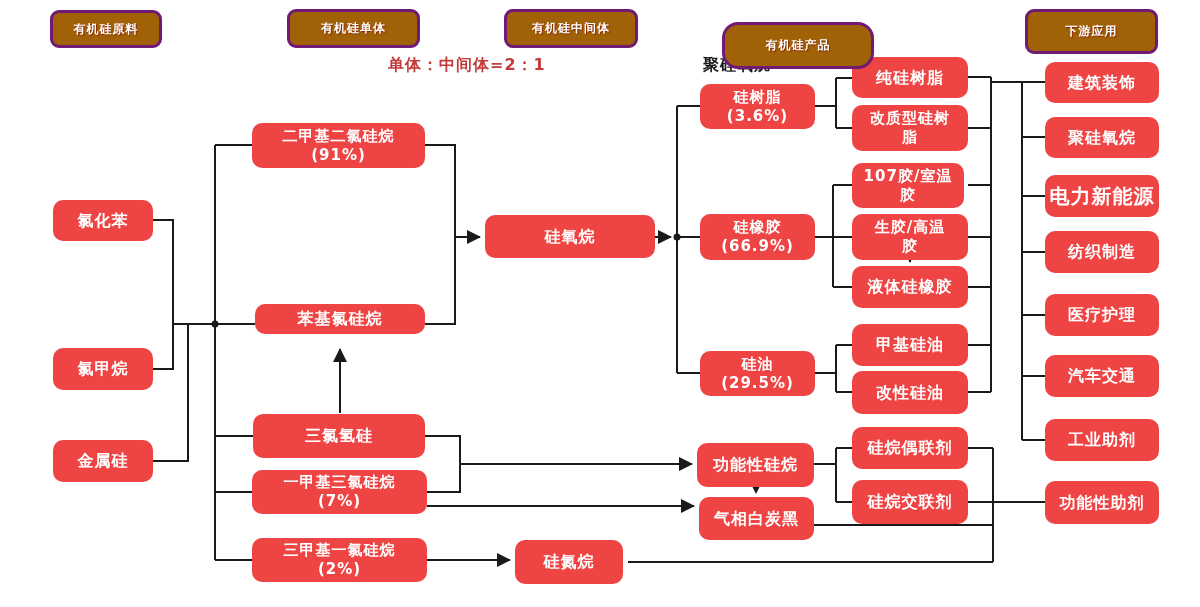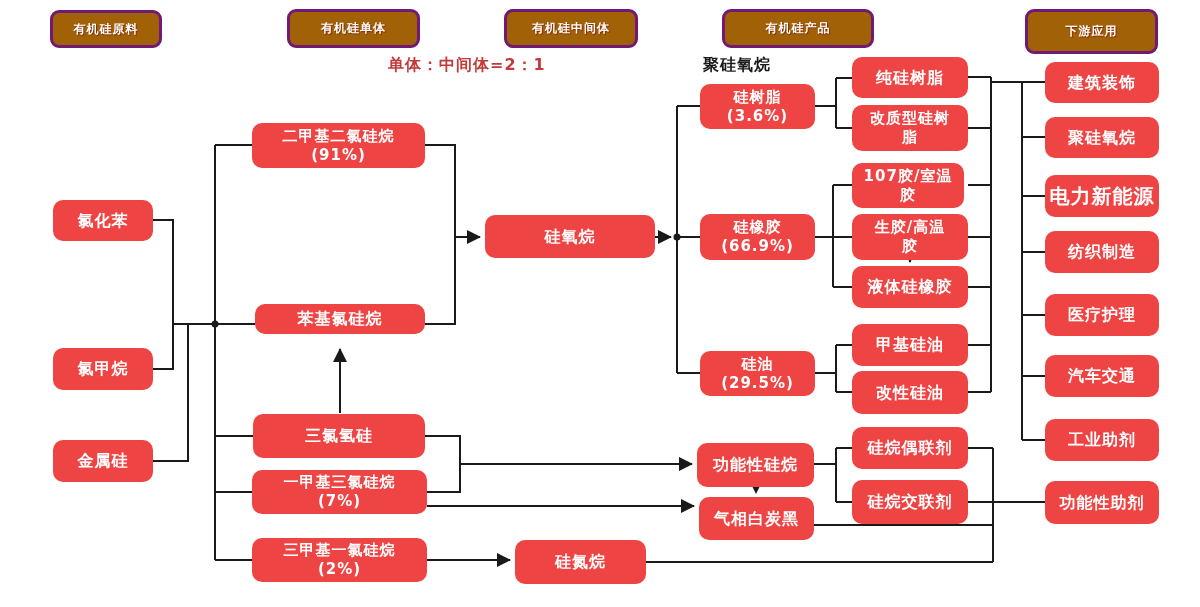--- a/index.html
+++ b/index.html
@@ -107,37 +107,37 @@
       </g>
   </svg>
 
   <div class="note" style="left: 388px; top: 55px;">单体：中间体=2：1</div>
   <div class="free-label" style="left: 703px; top: 55px;">聚硅氧烷</div>
 
   <div id="header-layer">
       <div class="hdr" style="left: 50px; top: 10px; width: 112px; height: 38px;">有机硅原料</div>
       <div class="hdr" style="left: 287px; top: 9px; width: 133px; height: 39px;">有机硅单体</div>
       <div class="hdr" style="left: 504px; top: 9px; width: 134px; height: 39px;">有机硅中间体</div>
-      <div class="hdr" style="left: 722px; top: 9px; width: 152px; height: 39px;">有机硅产品</div>
+      <div class="hdr" style="left: 722px; top: 22px; width: 152px; height: 47px; border-radius: 16px;">有机硅产品</div>
       <div class="hdr" style="left: 1025px; top: 9px; width: 133px; height: 45px;">下游应用</div>
     </div>
   <div id="node-layer">
       <div class="node" style="left: 53px; top: 200px; width: 100px; height: 41px; font-size: 16px;">氯化苯</div>
       <div class="node" style="left: 53px; top: 348px; width: 100px; height: 42px; font-size: 16px;">氯甲烷</div>
       <div class="node" style="left: 53px; top: 440px; width: 100px; height: 42px; font-size: 16px;">金属硅</div>
       <div class="node" style="left: 252px; top: 123px; width: 173px; height: 45px; font-size: 15px;">二甲基二氯硅烷
 (91%)</div>
       <div class="node" style="left: 255px; top: 304px; width: 170px; height: 30px; font-size: 16px;">苯基氯硅烷</div>
       <div class="node" style="left: 253px; top: 414px; width: 172px; height: 44px; font-size: 16px;">三氯氢硅</div>
       <div class="node" style="left: 252px; top: 470px; width: 175px; height: 44px; font-size: 15px;">一甲基三氯硅烷
 (7%)</div>
       <div class="node" style="left: 252px; top: 538px; width: 175px; height: 44px; font-size: 15px;">三甲基一氯硅烷
 (2%)</div>
       <div class="node" style="left: 485px; top: 215px; width: 170px; height: 43px; font-size: 16px;">硅氧烷</div>
-      <div class="node" style="left: 515px; top: 540px; width: 131px; height: 44px; font-size: 16px;">硅氮烷</div>
+      <div class="node" style="left: 515px; top: 540px; width: 108px; height: 44px; font-size: 16px;">硅氮烷</div>
       <div class="node" style="left: 700px; top: 84px; width: 115px; height: 45px; font-size: 15px;">硅树脂
 (3.6%)</div>
       <div class="node" style="left: 700px; top: 214px; width: 115px; height: 46px; font-size: 15px;">硅橡胶
 (66.9%)</div>
       <div class="node" style="left: 700px; top: 351px; width: 115px; height: 45px; font-size: 15px;">硅油
 (29.5%)</div>
       <div class="node" style="left: 697px; top: 443px; width: 117px; height: 44px; font-size: 16px;">功能性硅烷</div>
       <div class="node" style="left: 699px; top: 497px; width: 115px; height: 43px; font-size: 16px;">气相白炭黑</div>
       <div class="node" style="left: 852px; top: 57px; width: 116px; height: 41px; font-size: 16px;">纯硅树脂</div>
       <div class="node" style="left: 852px; top: 105px; width: 116px; height: 46px; font-size: 15px;">改质型硅树

